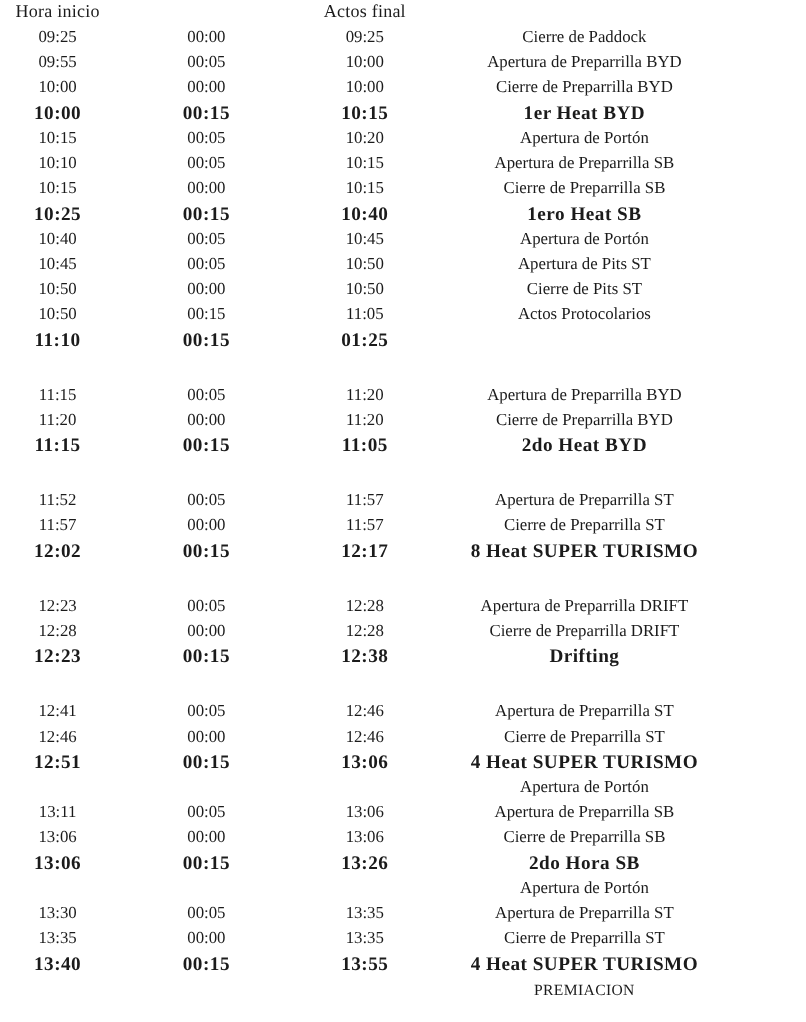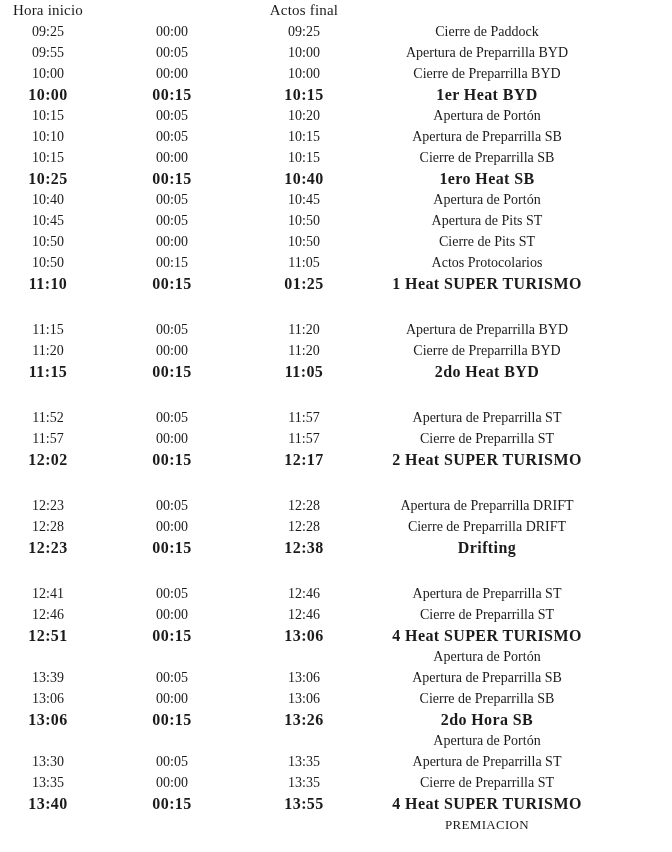--- a/index.html
+++ b/index.html
@@ -132,21 +132,20 @@
         <div class="row">
       <div class="cell c1">10:50</div>
       <div class="cell c2">00:15</div>
       <div class="cell c3">11:05</div>
       <div class="cell c4">Actos Protocolarios</div>
     </div>
         <div class="row heat">
       <div class="cell c1">11:10</div>
       <div class="cell c2">00:15</div>
       <div class="cell c3">01:25</div>
-      <div class="cell c4">1 Heat SUPER TURISMO</div>
     </div>
         <div class="spacer"></div>
         <div class="row">
       <div class="cell c1">11:15</div>
       <div class="cell c2">00:05</div>
       <div class="cell c3">11:20</div>
       <div class="cell c4">Apertura de Preparrilla BYD</div>
     </div>
         <div class="row">
       <div class="cell c1">11:20</div>
@@ -170,21 +169,21 @@
         <div class="row">
       <div class="cell c1">11:57</div>
       <div class="cell c2">00:00</div>
       <div class="cell c3">11:57</div>
       <div class="cell c4">Cierre de Preparrilla ST</div>
     </div>
         <div class="row heat">
       <div class="cell c1">12:02</div>
       <div class="cell c2">00:15</div>
       <div class="cell c3">12:17</div>
-      <div class="cell c4">2 Heat SUPER TURISMO</div>
+      <div class="cell c4">8 Heat SUPER TURISMO</div>
     </div>
         <div class="spacer"></div>
         <div class="row">
       <div class="cell c1">12:23</div>
       <div class="cell c2">00:05</div>
       <div class="cell c3">12:28</div>
       <div class="cell c4">Apertura de Preparrilla DRIFT</div>
     </div>
         <div class="row">
       <div class="cell c1">12:28</div>
@@ -217,21 +216,21 @@
       <div class="cell c3">13:06</div>
       <div class="cell c4">4 Heat SUPER TURISMO</div>
     </div>
         <div class="row">
       <div class="cell c1"></div>
       <div class="cell c2"></div>
       <div class="cell c3"></div>
       <div class="cell c4">Apertura de Portón</div>
     </div>
         <div class="row">
-      <div class="cell c1">13:39</div>
+      <div class="cell c1">13:11</div>
       <div class="cell c2">00:05</div>
       <div class="cell c3">13:06</div>
       <div class="cell c4">Apertura de Preparrilla SB</div>
     </div>
         <div class="row">
       <div class="cell c1">13:06</div>
       <div class="cell c2">00:00</div>
       <div class="cell c3">13:06</div>
       <div class="cell c4">Cierre de Preparrilla SB</div>
     </div>

